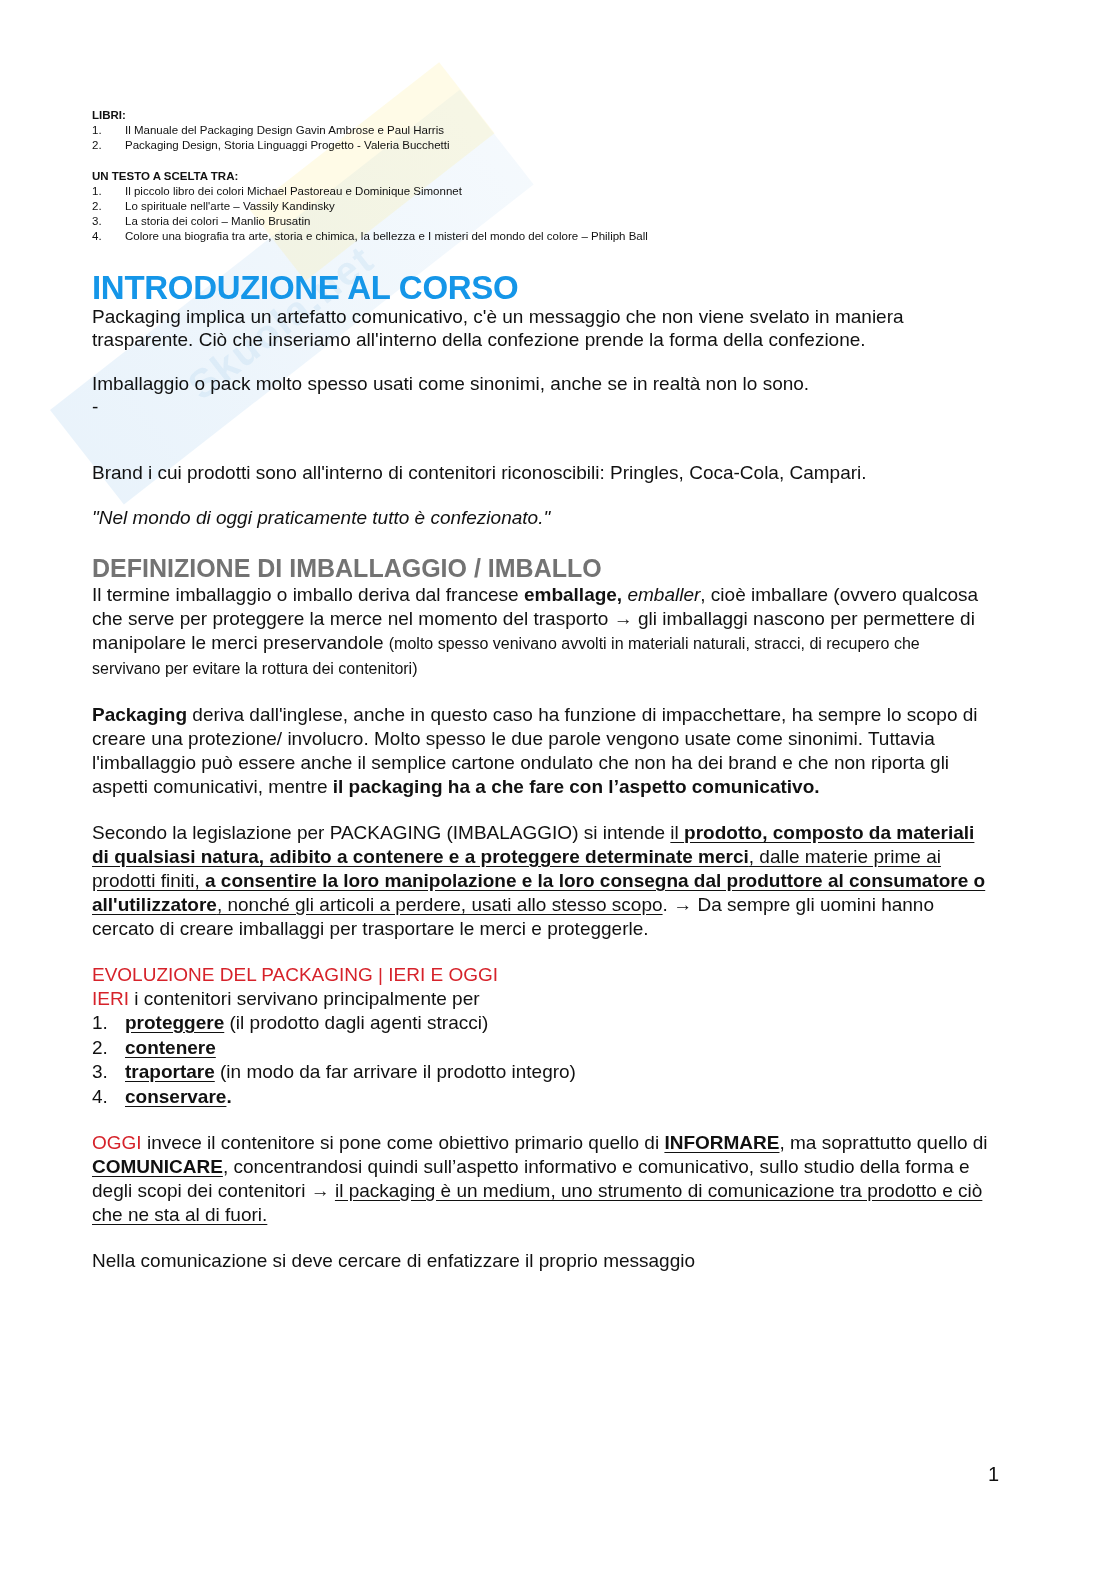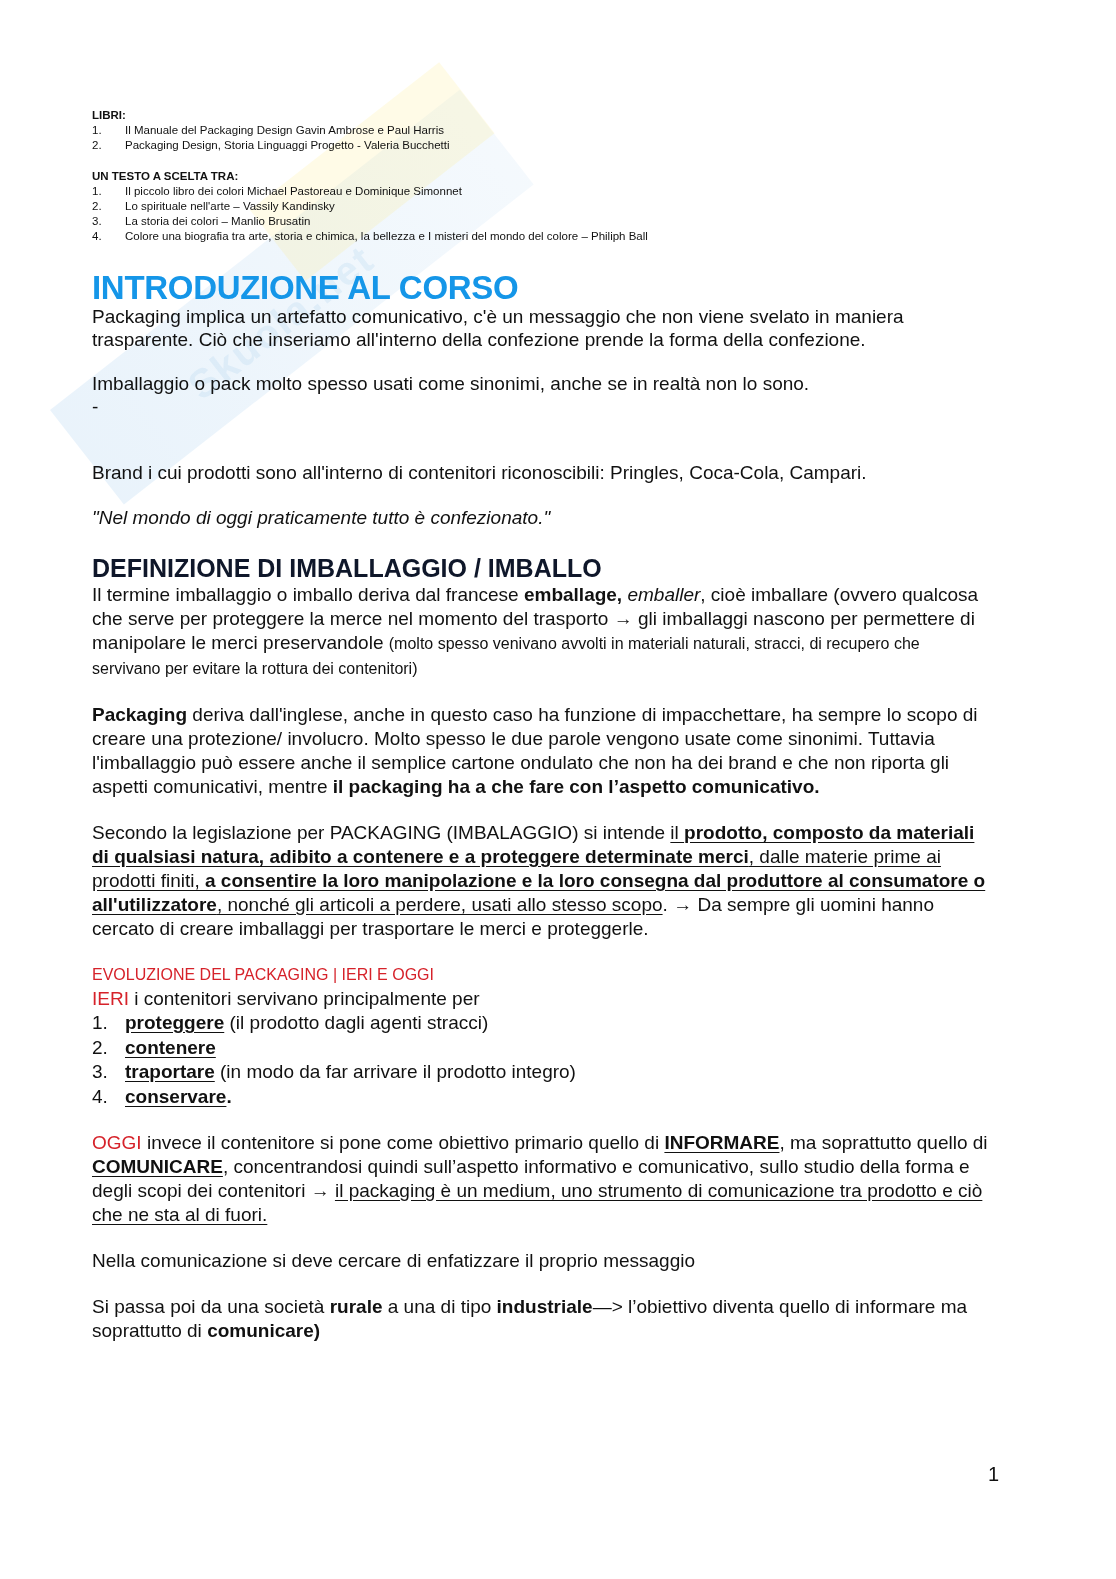--- a/index.html
+++ b/index.html
@@ -28,28 +28,28 @@
   .sec2 { margin-top: 16px; }
 
   h1.intro { color: #1596e8; font-size: 33px; font-weight: bold; margin: 26px 0 0 0;
              line-height: 36px; letter-spacing: -0.3px; }
   .body { font-size: 19px; line-height: 22.5px; }
   p { margin: 0; }
   .gap { height: 22px; }
   .dash { display: flex; }
   .dash .mk { width: 24px; flex: none; }
 
-  h2.def { color: #0f172a; font-size: 25px; font-weight: bold; margin: 24px 0 0 0; line-height: 30px; }
+  h2.def { color: #737373; font-size: 25px; font-weight: bold; margin: 24px 0 0 0; line-height: 30px; }
   .body2 { font-size: 19px; line-height: 24px; }
   .smaller { font-size: 16px; }
   .b { font-weight: bold; }
   .i { font-style: italic; }
   .u { text-decoration: underline; text-underline-offset: 3px; }
   .red { color: #d6222a; }
-  .evo { color: #d6222a; font-size: 16px; margin-top: 22px; line-height: 24px; }
+  .evo { color: #d6222a; font-size: 19px; margin-top: 22px; line-height: 24px; }
   .nlist { list-style: none; margin: 0; padding: 0; font-size: 19px; line-height: 24.5px; }
   .nlist li { display: flex; }
   .nlist .n { width: 33px; flex: none; }
 
   .pagenum { position: absolute; left: 988px; top: 1463px; font-size: 20px; z-index: 1; }
 </style>
 </head>
 <body>
 
 <div class="watermark">
@@ -139,17 +139,16 @@
       <li>
           <span class="n">4.</span>
           <span><span class="b u">conservare</span><span class="b">.</span></span>
         </li>
     </ol>
     <div class="gap"></div>
     <p><span class="red">OGGI</span><span> invece il contenitore si pone come obiettivo primario quello di </span><span class="b u">INFORMARE</span><span>, ma soprattutto quello di </span><span class="b u">COMUNICARE</span><span>, concentrandosi quindi sull’aspetto informativo e comunicativo, sullo studio della forma e degli scopi dei contenitori → </span><span class="u">il packaging è un medium, uno strumento di comunicazione tra prodotto e ciò che ne sta al di fuori.</span></p>
     <div class="gap"></div>
     <p>Nella comunicazione si deve cercare di enfatizzare il proprio messaggio</p>
     <div class="gap"></div>
-    <p><span>Si passa poi da una società </span><span class="b">rurale</span><span> a una di tipo </span><span class="b">industriale</span><span>—&gt; l’obiettivo diventa quello di informare ma soprattutto di </span><span class="b">comunicare</span><span class="b">)</span></p>
   </div>
 </div>
 
 <div class="pagenum">1</div>
 
 </body></html>

